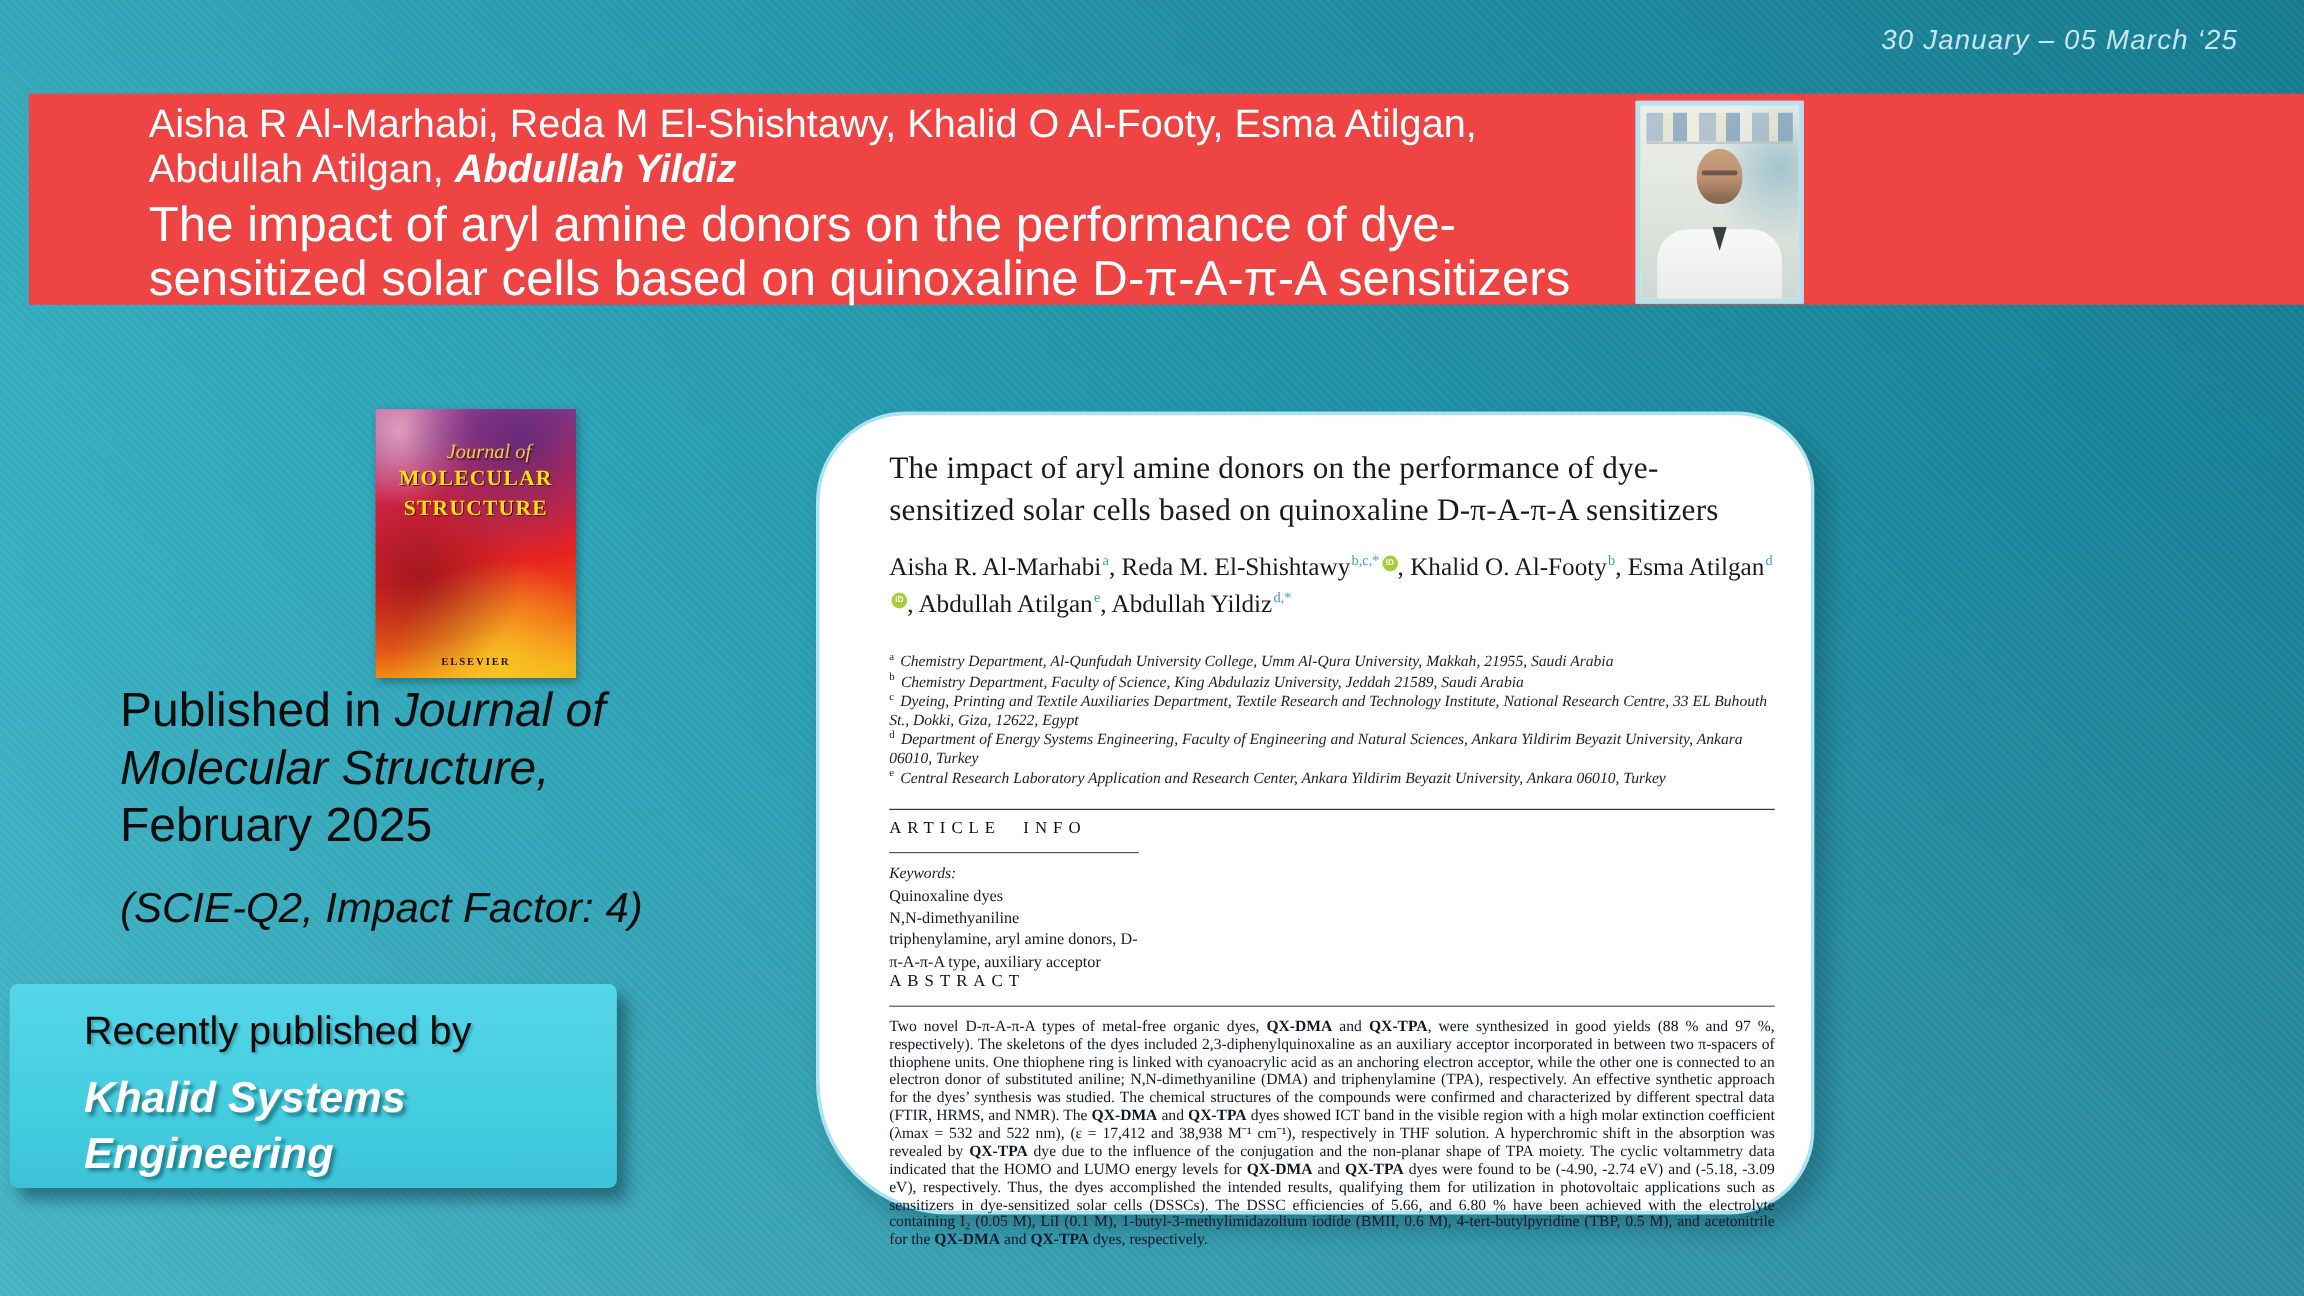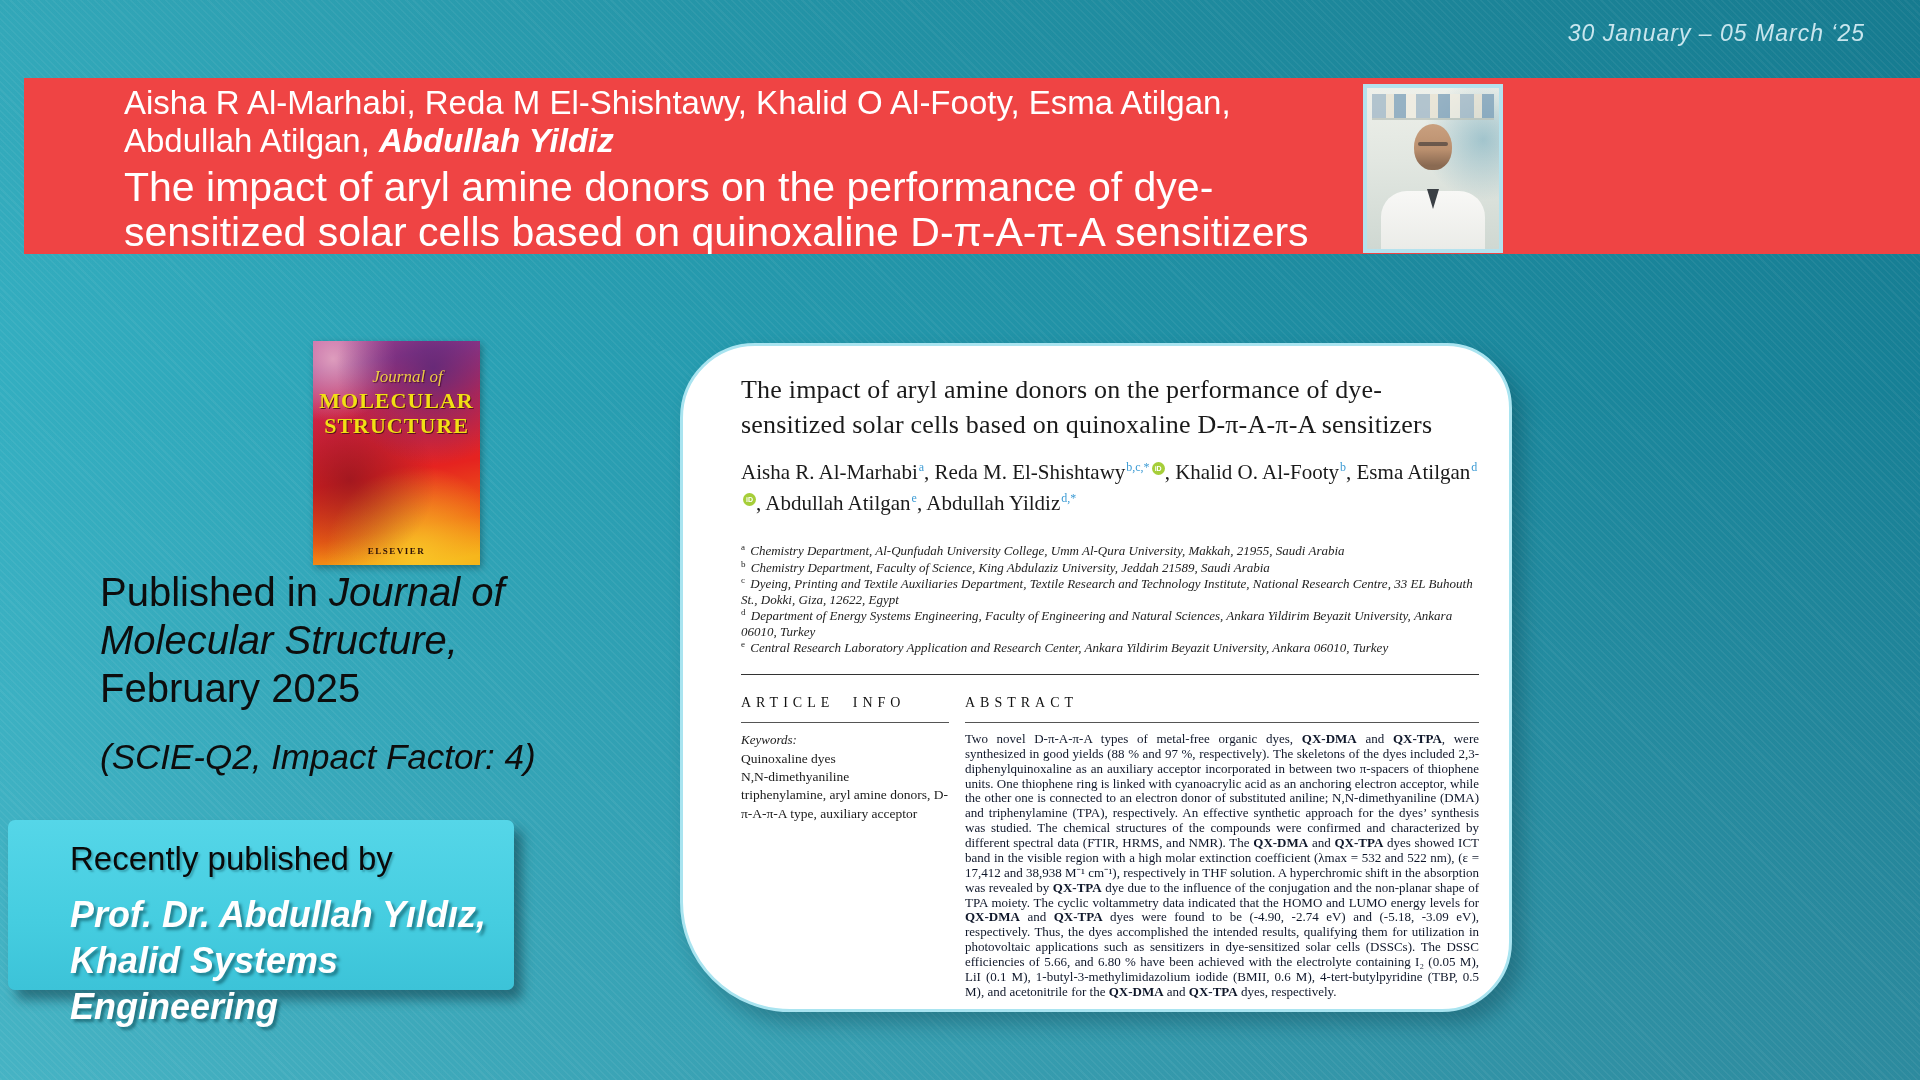--- a/index.html
+++ b/index.html
@@ -64,21 +64,21 @@
     font-family:"Liberation Serif", serif;
     background:
       radial-gradient(circle at 72% 12%, rgba(90,40,120,0.85), rgba(90,40,120,0) 42%),
       radial-gradient(circle at 12% 8%, rgba(235,180,200,0.8), rgba(235,180,200,0) 25%),
       radial-gradient(circle at 22% 62%, rgba(110,15,30,0.55), rgba(110,15,30,0) 45%),
       radial-gradient(circle at 62% 96%, rgba(250,200,40,0.9), rgba(250,200,40,0) 38%),
       linear-gradient(170deg,#b84a9a 0%, #a03a8c 12%, #d92546 32%, #e52320 58%, #ee5f14 80%, #f4ae16 96%);
   }
   .cover-script { position:absolute; top:26px; left:30px; right:8px; text-align:center;
     font-style:italic; font-size:17px; color:#eccd43; text-shadow:1px 1px 1px rgba(60,0,40,0.7); }
-  .cover-m { position:absolute; width:100%; text-align:center; font-weight:bold; font-size:22px;
+  .cover-m { position:absolute; width:100%; text-align:center; font-weight:bold; font-size:18px;
     color:#f2e014; letter-spacing:1px; text-shadow:1px 1px 0 #5a1020; }
   .cover-m1 { top:47px; } .cover-m2 { top:72px; }
   .cover-pub { position:absolute; bottom:9px; left:50%; transform:translateX(-50%);
     font-size:9px; font-weight:bold; color:#2d1208; letter-spacing:1.5px; }
   
   .published { position:absolute; left:100px; top:568px; width:520px; color:#0d0d0d;
     font-size:40px; line-height:1.2; }
   .published .it { font-style:italic; }
   .published .note { margin-top:24px; font-size:35px; font-style:italic; }
   
@@ -102,21 +102,21 @@
   }
   .p-title { font-size:26px; line-height:1.33; letter-spacing:0.2px; }
   .p-authors { margin-top:15px; font-size:21px; line-height:1.45; }
   .a-sup { font-size:12px; color:#3c9bd4; margin-left:1px; }
   .orcid { display:inline-block; width:13px; height:13px; border-radius:50%; background:#a6ce39;
     color:#ffffff; font-family:"Liberation Sans",sans-serif; font-size:7px; font-weight:bold;
     text-align:center; line-height:13px; vertical-align:super; margin-left:2px; }
   .p-affils { margin-top:24px; font-size:13px; font-style:italic; line-height:1.18; color:#222222; }
   .p-affils sup { font-size:9px; font-style:normal; margin-right:2px; }
   .p-rule { border:none; border-top:1.5px solid #333333; margin-top:18px; }
-  .p-cols { display:flex; margin-top:20px; }
+  .p-cols { display:flex; margin-top:8px;flex-direction:column; }
   .p-col-left { width:208px; flex:none; margin-right:16px; }
   .p-col-right { flex:1; }
   .p-heading { font-size:14px; letter-spacing:5px; word-spacing:10px; color:#111111; }
   .p-subrule { border-top:1px solid #555555; margin:11px 0 9px 0; }
   .p-kw-label { font-size:13px; font-style:italic; margin-bottom:2px; }
   .kw { font-size:13.5px; line-height:1.35; }
   .p-abstract { font-size:13px; line-height:1.145; text-align:justify; color:#0f172a; }
 </style>
 </head>
 <body>
@@ -156,21 +156,20 @@
   <div>
     <span>Published in </span><span class="it">Journal of</span><br>
     <span class="it">Molecular Structure,</span><br>
     <span>February 2025</span>
   </div>
   <div class="note">(SCIE-Q2, Impact Factor: 4)</div>
 </div>
 
 <div class="pubbox">
   <div class="pub-l1">Recently published by</div>
-  <div class="pub-l2">Prof. Dr. Abdullah Yıldız,</div>
   <div class="pub-l3">Khalid Systems Engineering</div>
 </div>
 
 <div class="panel">
   <div class="p-title">The impact of aryl amine donors on the performance of dye-sensitized solar cells based on quinoxaline D-π-A-π-A sensitizers</div>
   <div class="p-authors"><span>Aisha R. Al-Marhabi<sup class="a-sup">a</sup>, </span><span>Reda M. El-Shishtawy<sup class="a-sup">b,c,*</sup><span class="orcid">iD</span>, </span><span>Khalid O. Al-Footy<sup class="a-sup">b</sup>, </span><span>Esma Atilgan<sup class="a-sup">d</sup><span class="orcid">iD</span>, </span><span>Abdullah Atilgan<sup class="a-sup">e</sup>, </span><span>Abdullah Yildiz<sup class="a-sup">d,*</sup></span></div>
   <div class="p-affils">
       <div><sup>a</sup> Chemistry Department, Al-Qunfudah University College, Umm Al-Qura University, Makkah, 21955, Saudi Arabia</div>
       <div><sup>b</sup> Chemistry Department, Faculty of Science, King Abdulaziz University, Jeddah 21589, Saudi Arabia</div>
       <div><sup>c</sup> Dyeing, Printing and Textile Auxiliaries Department, Textile Research and Technology Institute, National Research Centre, 33 EL Buhouth St., Dokki, Giza, 12622, Egypt</div>

